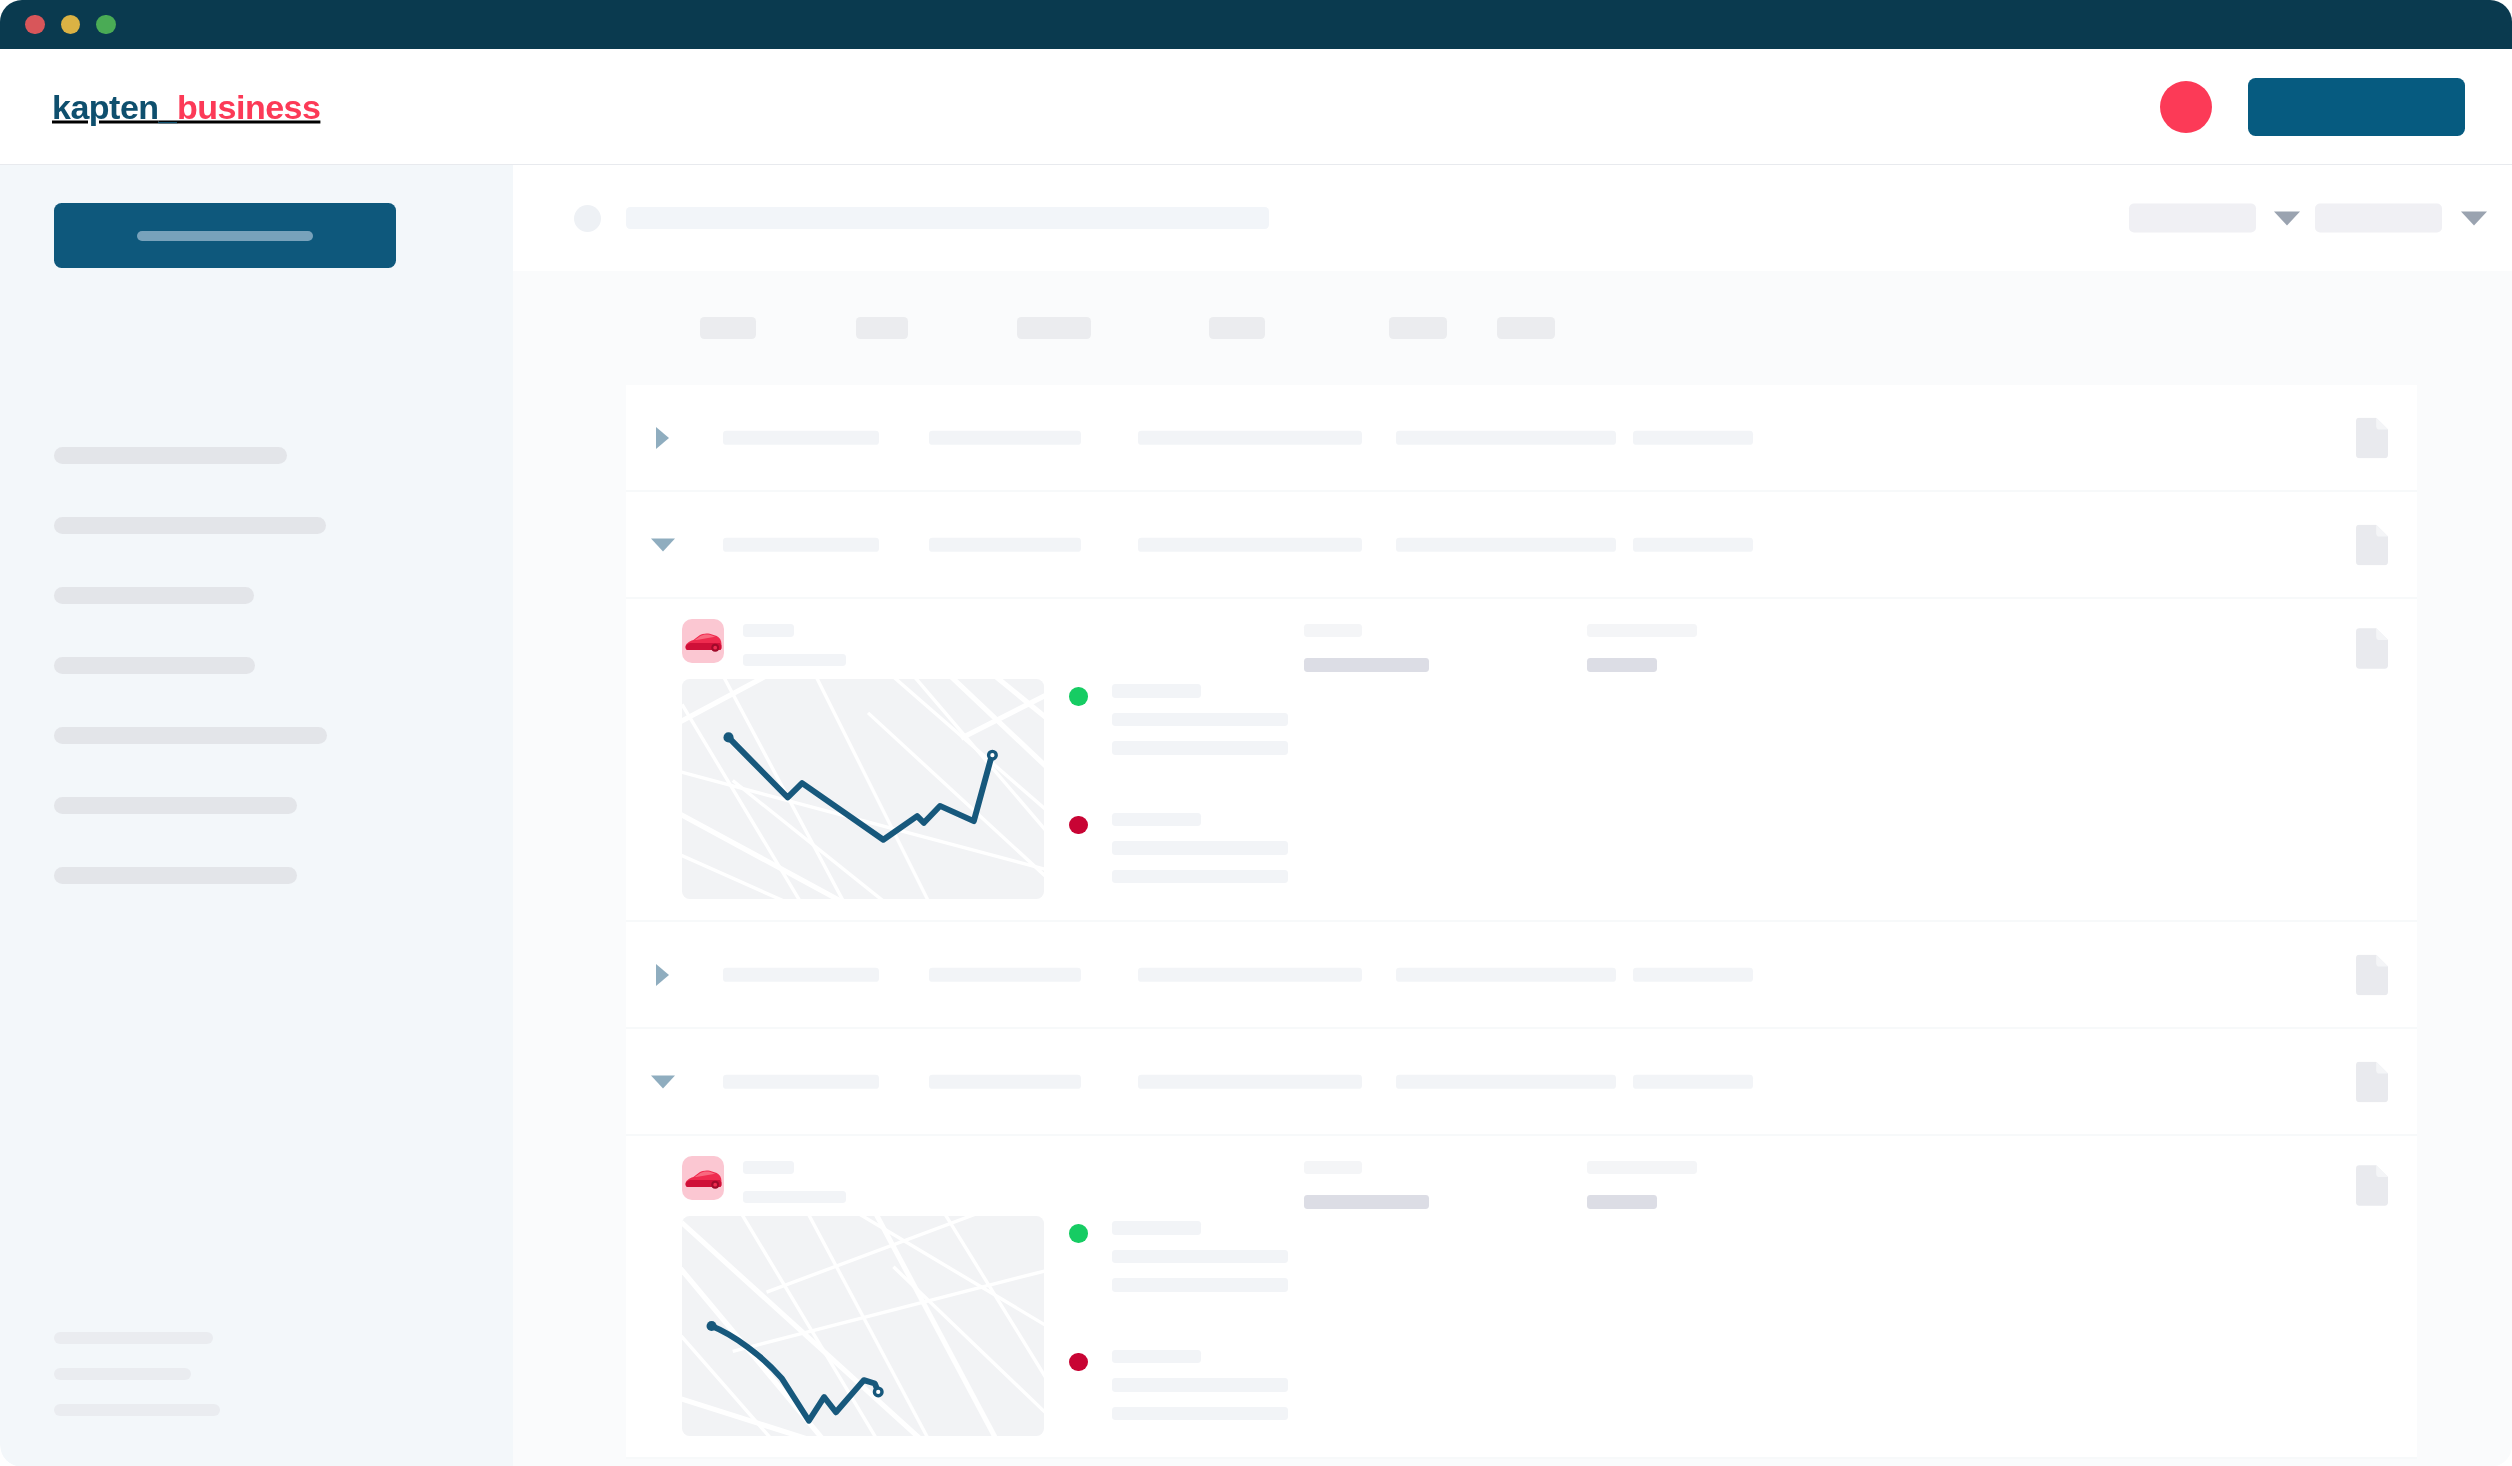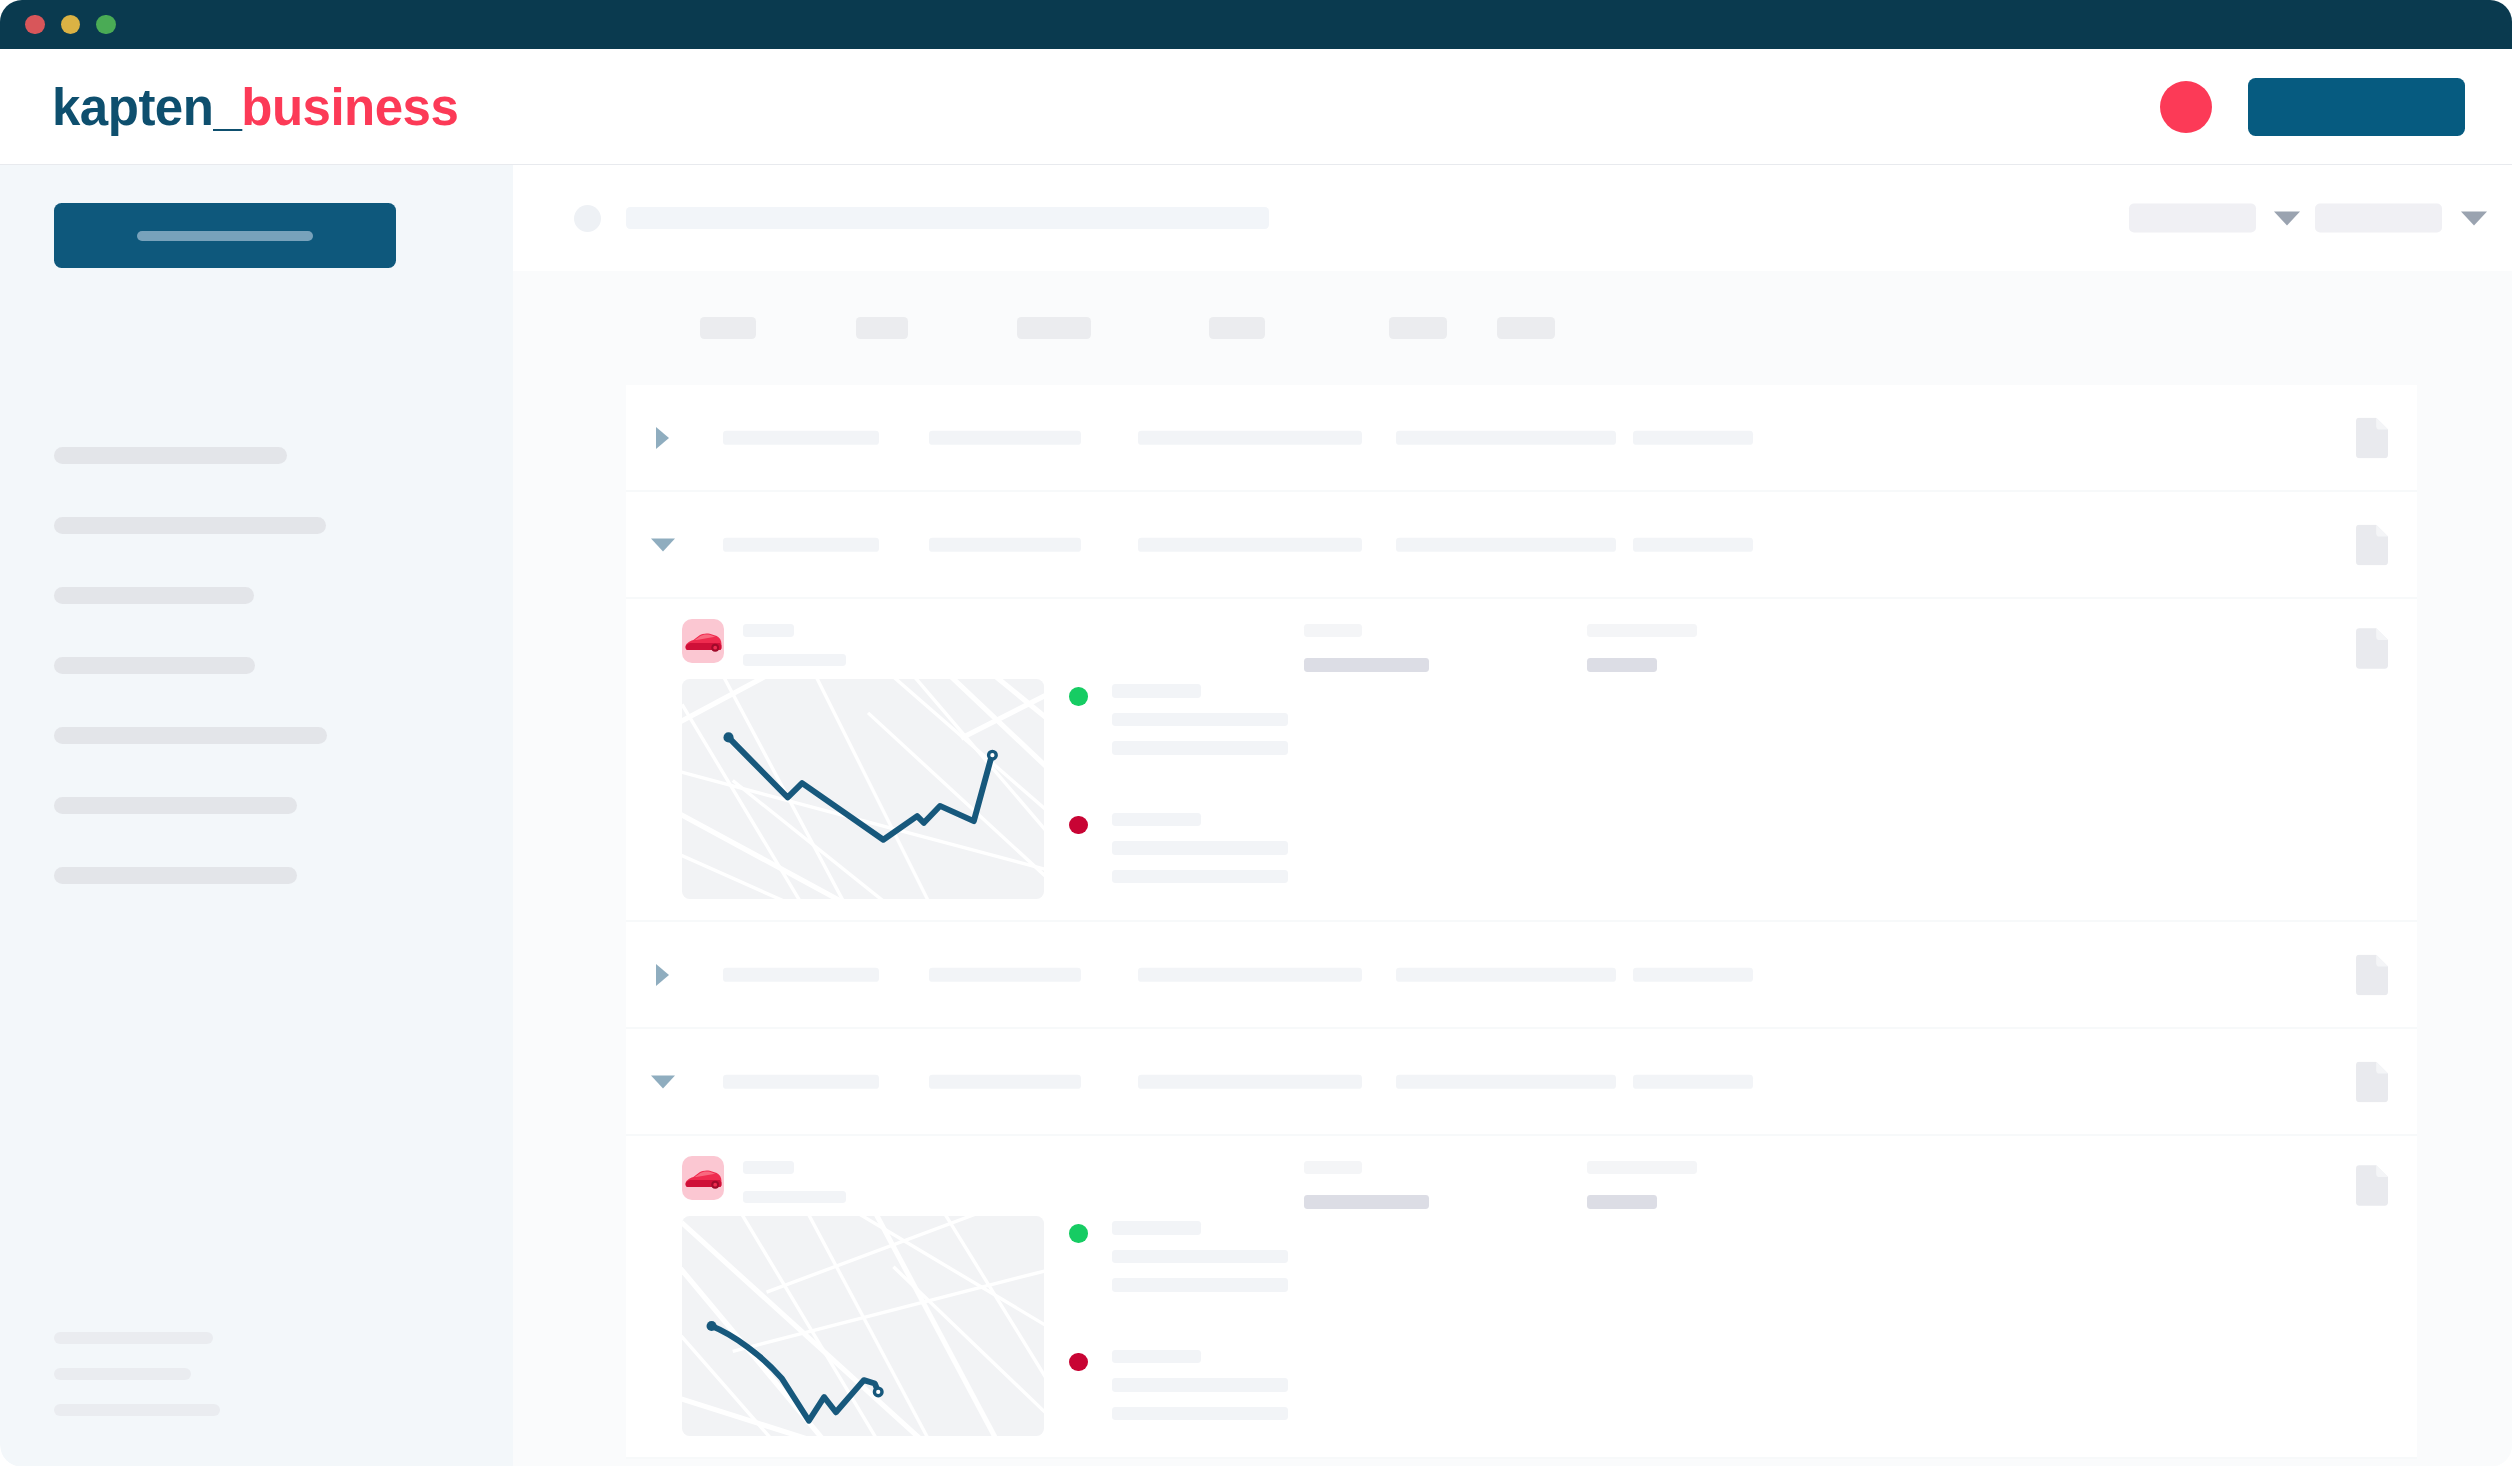--- a/index.html
+++ b/index.html
@@ -34,23 +34,24 @@
   .appbar {
     position: absolute; top: 49px; left: 0;
     width: 2512px; height: 116px;
     background: #ffffff;
     border-bottom: 1.7px solid #e8eaee;
     display: flex; align-items: center;
   }
   .logo {
     position: absolute; left: 52px; top: 50%;
     transform: translateY(-50%);
-    font-size: 51px; font-weight: 700;
+    font-size: 34px; font-weight: 700;
     letter-spacing: -0.5px;
     white-space: nowrap;
+    text-decoration: underline;
   }
   .logo .part-a { color: #0e4f6e; }
   .logo .part-u { color: #0e4f6e; }
   .logo .part-b { color: #fc3a57; }
   .appbar-right {
     position: absolute; right: 47px; top: 50%;
     transform: translateY(-50%);
     display: flex; align-items: center; gap: 36px;
   }
   .avatar-sk {

